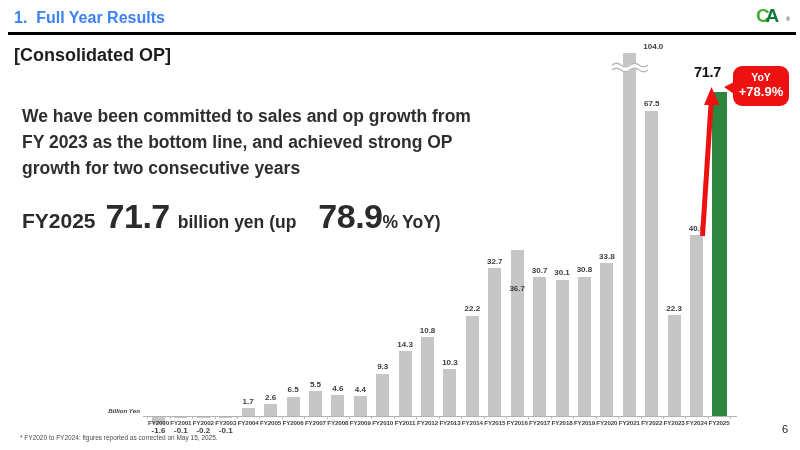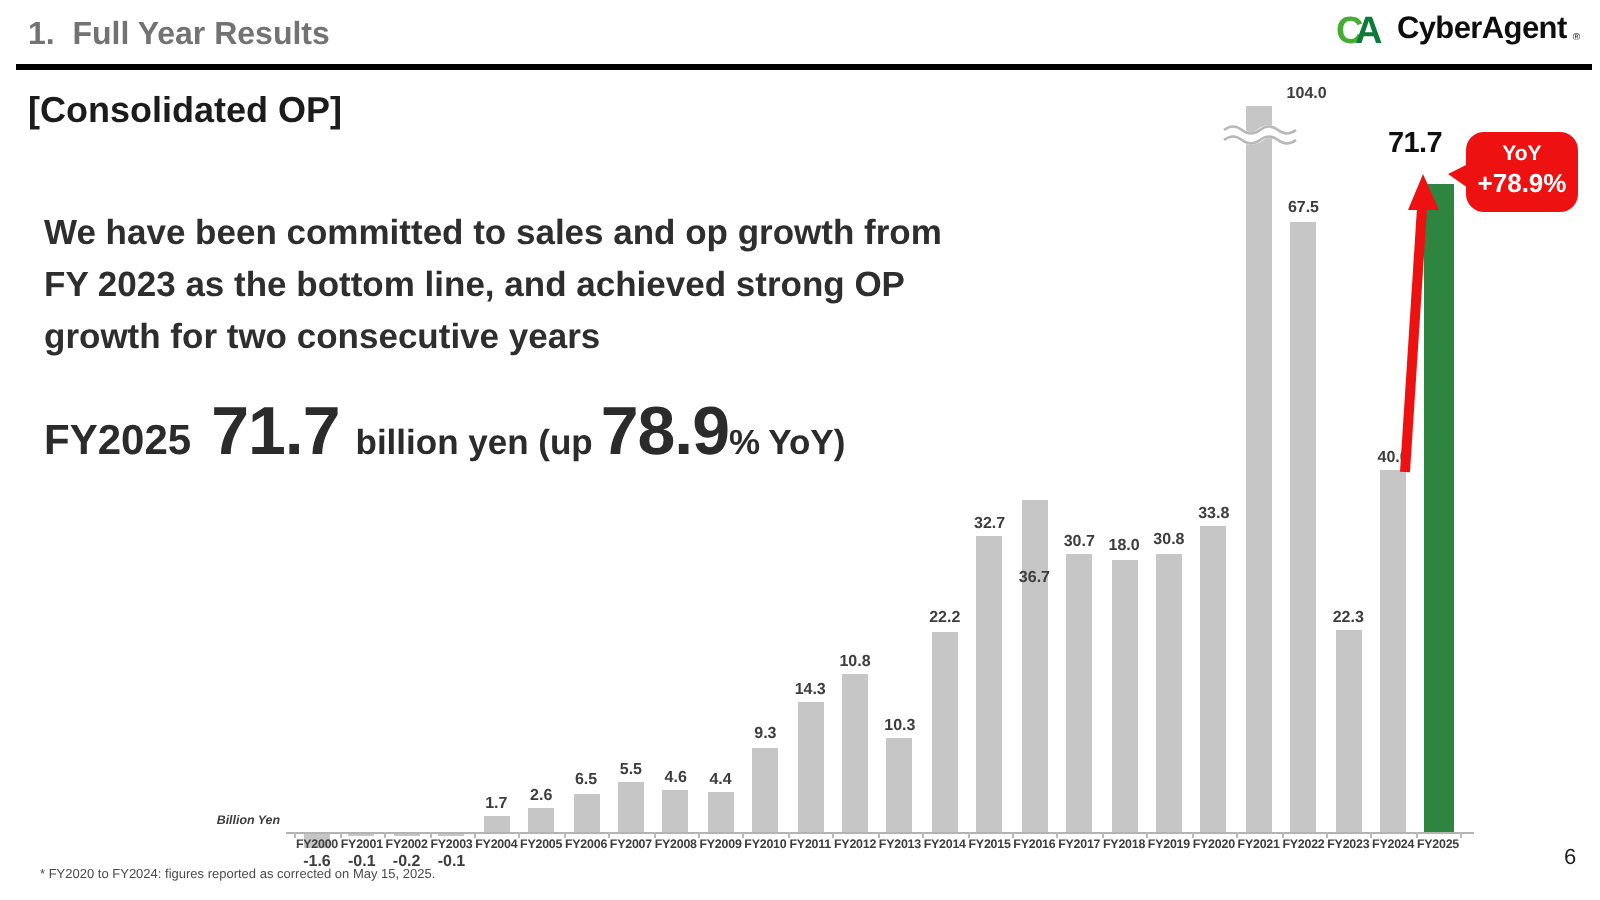--- a/index.html
+++ b/index.html
@@ -1,31 +1,31 @@
 <!DOCTYPE html>
 <html><head>
 <meta charset="utf-8">
 <style>
   html,body{margin:0;padding:0;background:#e8e8e8;}
   #stage{position:relative;width:800px;height:450px;background:#ffffff;overflow:hidden;
          font-family:"Liberation Sans",sans-serif;color:#2e2e2e;}
   
-  .page-title{position:absolute;left:14px;top:9px;font-size:16px;font-weight:700;color:#737373;white-space:pre;}
+  .page-title{position:absolute;left:14px;top:9px;font-size:16px;font-weight:700;color:#3b82f6;white-space:pre;}
   .header-rule{position:absolute;left:8px;top:32px;width:788px;height:2.5px;background:#000;}
   .logo{position:absolute;right:10px;top:5px;display:flex;align-items:center;gap:3px;}
   .logo-name{font-size:15.5px;font-weight:700;color:#0d0d0d;letter-spacing:-0.3px;}
   .logo-reg{font-size:5px;color:#0d0d0d;align-self:flex-end;margin-bottom:3px;}
   
   .section-label{position:absolute;left:14px;top:45px;font-size:18px;font-weight:700;color:#1c1c1c;}
   .key-message{position:absolute;left:22px;top:103px;font-size:17.5px;font-weight:700;
                line-height:26px;color:#2e2e2e;white-space:pre-line;}
   .stat{position:absolute;left:22px;top:197px;display:flex;align-items:baseline;color:#2b2b2b;font-weight:700;}
   .stat-fy{font-size:21px;margin-right:10px;}
   .stat-value{font-size:34px;margin-right:8px;letter-spacing:-0.5px;}
-  .stat-unit{font-size:17.5px;margin-right:4px;}
+  .stat-unit{font-size:17.5px;margin-right:22px;}
   .stat-pct{font-size:34px;letter-spacing:-0.5px;}
   .stat-pct-symbol{font-size:17.5px;margin-right:4px;}
   .stat-yoy{font-size:17.5px;}
   
   .axis-line{position:absolute;left:143px;top:416px;width:594px;height:1px;background:#b3b3b3;}
   .tick{position:absolute;top:416px;width:1px;height:3px;background:#b9b9b9;}
   .bar{position:absolute;}
   .bar-label{position:absolute;width:34px;text-align:center;font-size:8px;font-weight:700;color:#3d3d3d;}
   .x-label{position:absolute;top:418.5px;width:26px;text-align:center;font-size:6.2px;font-weight:700;
            color:#3d3d3d;letter-spacing:-0.1px;white-space:nowrap;}
@@ -49,21 +49,20 @@
 <body>
 
 <div id="stage" style="--accent: #ee1111;">
 
   <div class="page-title">1.  Full Year Results</div>
   <div class="logo">
     <svg width="27" height="20" viewBox="0 0 27 20">
       <text x="0" y="16.5" font-family="Liberation Sans, sans-serif" font-size="19" font-weight="bold" fill="#45ad33">C</text>
       <text x="9.5" y="16.5" font-family="Liberation Sans, sans-serif" font-size="19" font-weight="bold" fill="#0c7a3a">A</text>
     </svg>
-    <span class="logo-name">CyberAgent</span>
     <span class="logo-reg">®</span>
   </div>
   <div class="header-rule"></div>
 
   <div class="section-label">[Consolidated OP]</div>
   <div class="key-message">We have been committed to sales and op growth from
 FY 2023 as the bottom line, and achieved strong OP
 growth for two consecutive years</div>
   <div class="stat">
     <span class="stat-fy">FY2025</span>
@@ -125,21 +124,21 @@
       <div class="bar" style="left: 488.3px; top: 268.196px; width: 13px; height: 147.804px; background: rgb(198, 198, 198);"></div>
       <div class="bar-label" style="left: 477.8px; top: 256.696px;">32.7</div>
       <div class="x-label" style="left: 481.8px;">FY2015</div>
       <div class="bar" style="left: 510.72px; top: 250.116px; width: 13px; height: 165.884px; background: rgb(198, 198, 198);"></div>
       <div class="bar-label" style="left: 500.22px; top: 238.616px; margin-top: 45px;">36.7</div>
       <div class="x-label" style="left: 504.22px;">FY2016</div>
       <div class="bar" style="left: 533.14px; top: 277.236px; width: 13px; height: 138.764px; background: rgb(198, 198, 198);"></div>
       <div class="bar-label" style="left: 522.64px; top: 265.736px;">30.7</div>
       <div class="x-label" style="left: 526.64px;">FY2017</div>
       <div class="bar" style="left: 555.56px; top: 279.948px; width: 13px; height: 136.052px; background: rgb(198, 198, 198);"></div>
-      <div class="bar-label" style="left: 545.06px; top: 268.448px;">18.0</div>
+      <div class="bar-label" style="left: 545.06px; top: 268.448px;">30.1</div>
       <div class="x-label" style="left: 549.06px;">FY2018</div>
       <div class="bar" style="left: 577.98px; top: 276.784px; width: 13px; height: 139.216px; background: rgb(198, 198, 198);"></div>
       <div class="bar-label" style="left: 567.48px; top: 265.284px;">30.8</div>
       <div class="x-label" style="left: 571.48px;">FY2019</div>
       <div class="bar" style="left: 600.4px; top: 263.224px; width: 13px; height: 152.776px; background: rgb(198, 198, 198);"></div>
       <div class="bar-label" style="left: 589.9px; top: 251.724px;">33.8</div>
       <div class="x-label" style="left: 593.9px;">FY2020</div>
       <div class="bar" style="left: 622.82px; top: 53px; width: 13px; height: 363px; background: rgb(198, 198, 198);"></div>
       <div class="bar-label" style="left: 612.32px; top: 41.5px; margin-left: 24px;">104.0</div>
       <div class="x-label" style="left: 616.32px;">FY2021</div>

